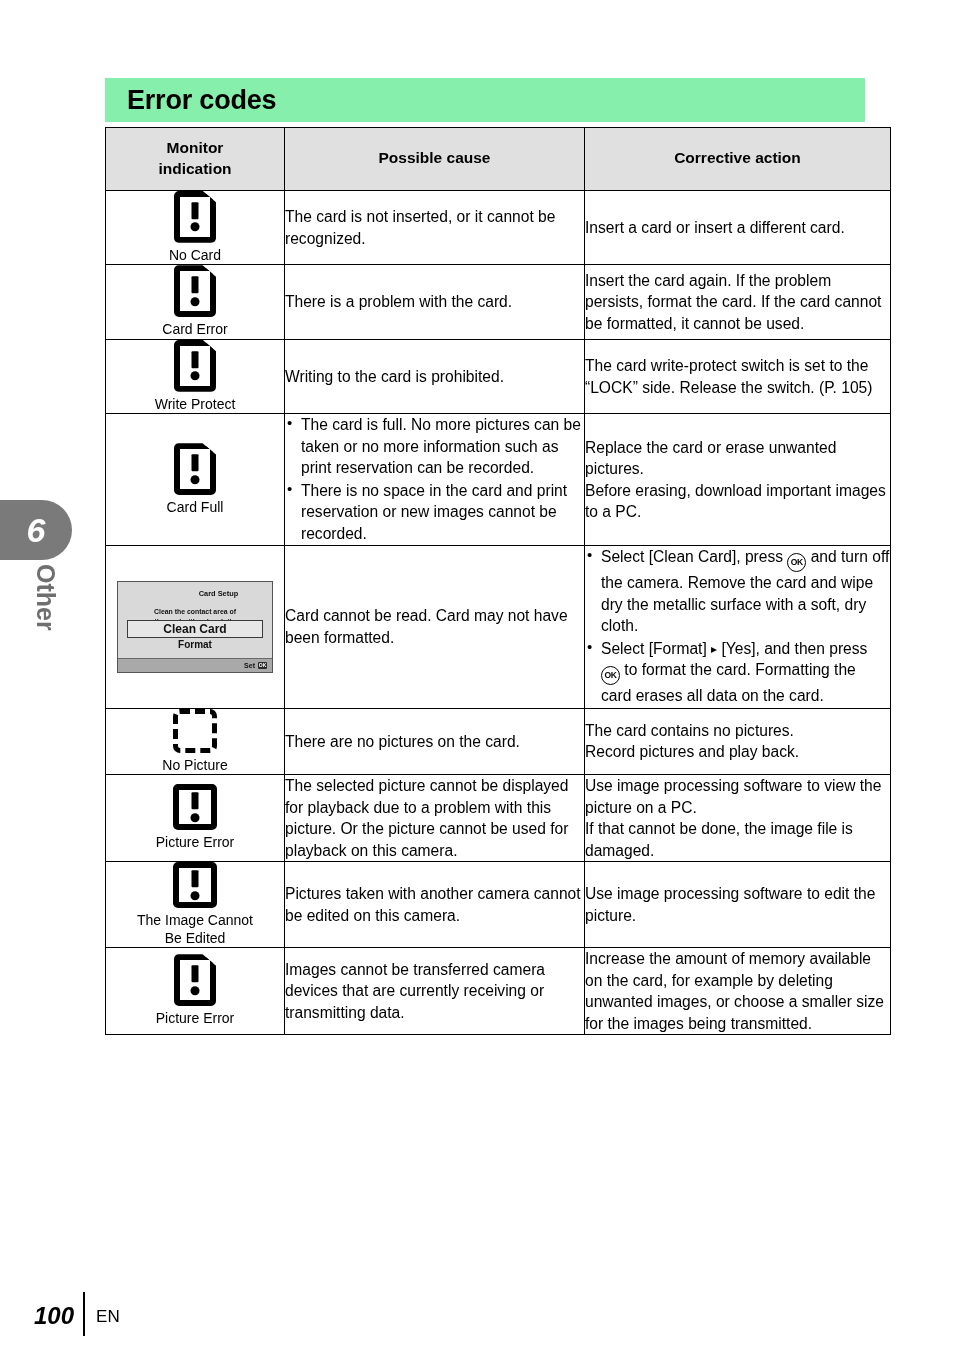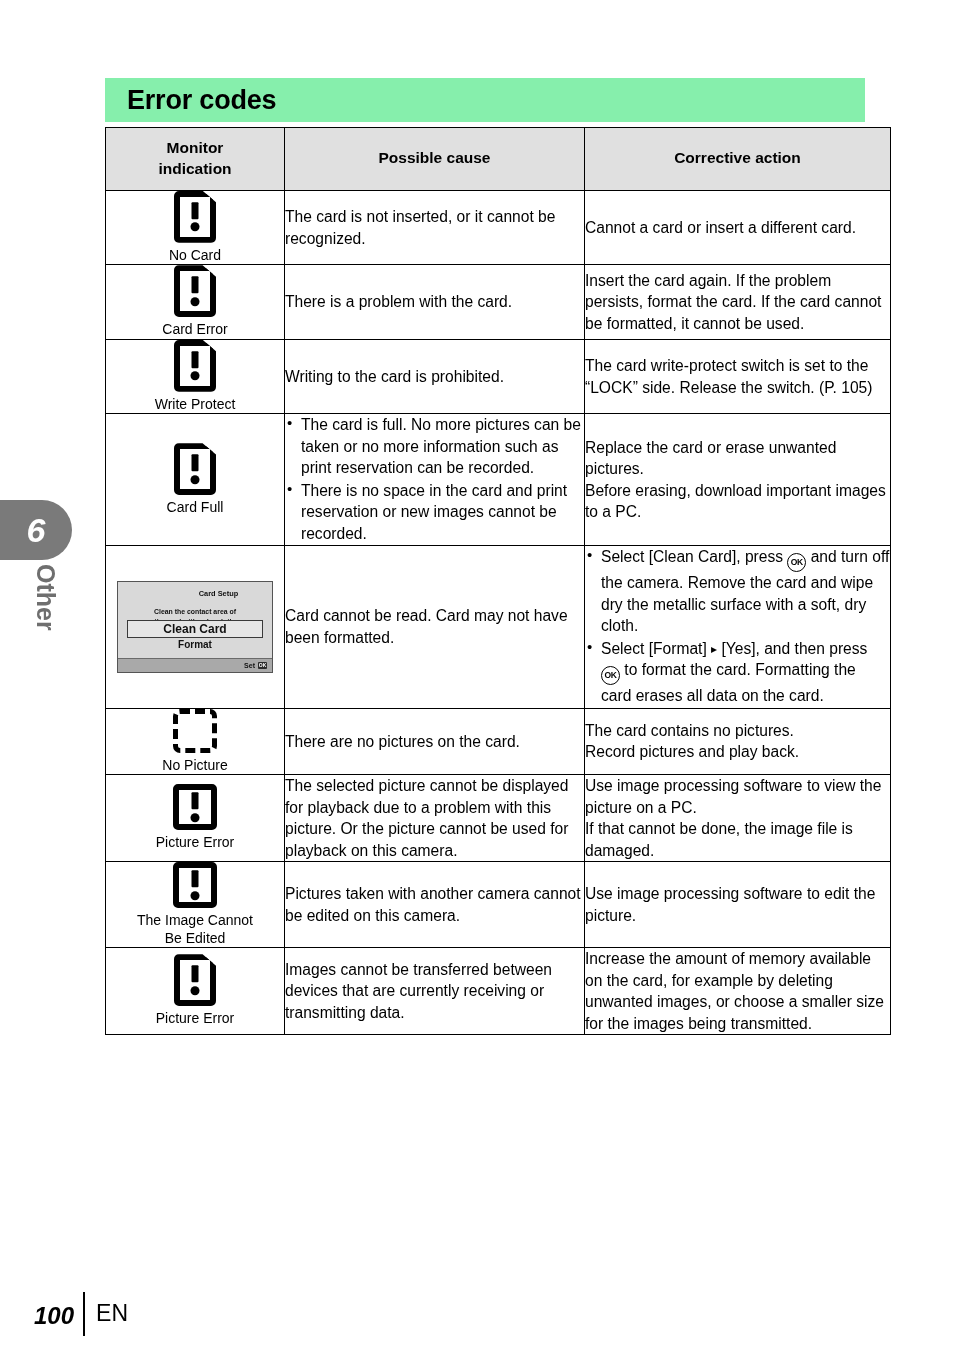--- a/index.html
+++ b/index.html
@@ -78,21 +78,21 @@
   .tri{font-size:12px;vertical-align:1px;}
 
   ul.bl{margin:0;padding:0;list-style:none;}
   ul.bl li{position:relative;padding-left:16px;margin:0 0 1px;}
   ul.bl li:before{content:"\2022";position:absolute;left:2px;top:-1px;font-size:15px;}
 
   
   #footer{position:absolute;left:34px;top:1296px;display:flex;align-items:flex-end;height:34px;}
   #page-number{font-size:24px;font-weight:bold;font-style:italic;}
   #footer-div{width:2px;height:44px;background:#000;margin:0 11px 0 9px;position:relative;top:6px;}
-  #lang-code{font-size:23px;position:relative;top:-3px;}
+  #lang-code{font-size:17px;position:relative;top:-3px;}
 </style>
 </head>
 <body>
 
 <div id="side-tab">
   <span>6</span>
 </div>
 <div id="side-tab-label">
   <span>Other</span>
 </div>
@@ -120,21 +120,21 @@
           <div class="inner">
               <div class="excl">
                 <div class="bar"></div>
                 <div class="dot"></div>
               </div>
             </div>
         </div>
         <div class="ind-label">No Card</div>
       </td>
       <td class="txt-cell">The card is not inserted, or it cannot be recognized.</td>
-      <td class="txt-cell">Cannot a card or insert a different card.</td>
+      <td class="txt-cell">Insert a card or insert a different card.</td>
     </tr>
 
     <tr>
       <td class="ind-cell">
         <div class="icon-card">
           <div class="inner">
               <div class="excl">
                 <div class="bar"></div>
                 <div class="dot"></div>
               </div>
@@ -264,21 +264,21 @@
         <div class="icon-card">
           <div class="inner">
               <div class="excl">
                 <div class="bar"></div>
                 <div class="dot"></div>
               </div>
             </div>
         </div>
         <div class="ind-label">Picture Error</div>
       </td>
-      <td class="txt-cell">Images cannot be transferred between devices that are currently receiving or transmitting data.</td>
+      <td class="txt-cell">Images cannot be transferred camera devices that are currently receiving or transmitting data.</td>
       <td class="txt-cell">Increase the amount of memory available on the card, for example by deleting unwanted images, or choose a smaller size for the images being transmitted.</td>
     </tr>
 
   </tbody>
 </table>
 
 <div id="footer">
   <span id="page-number">100</span>
   <span id="footer-div"></span>
   <span id="lang-code">EN</span>

